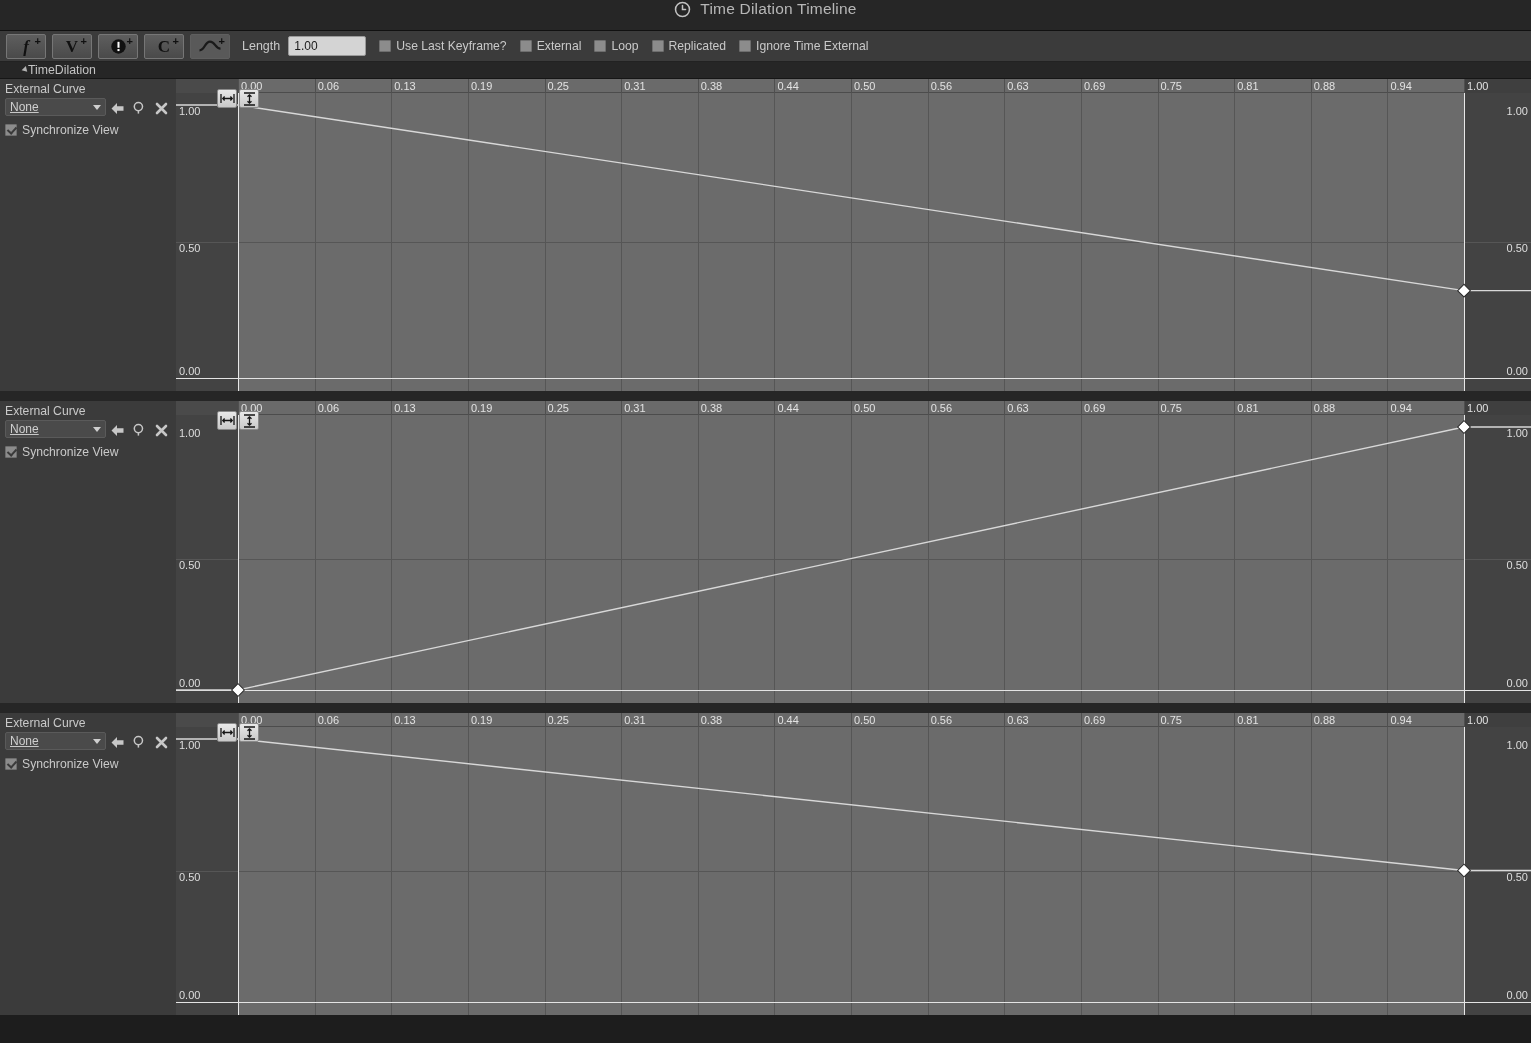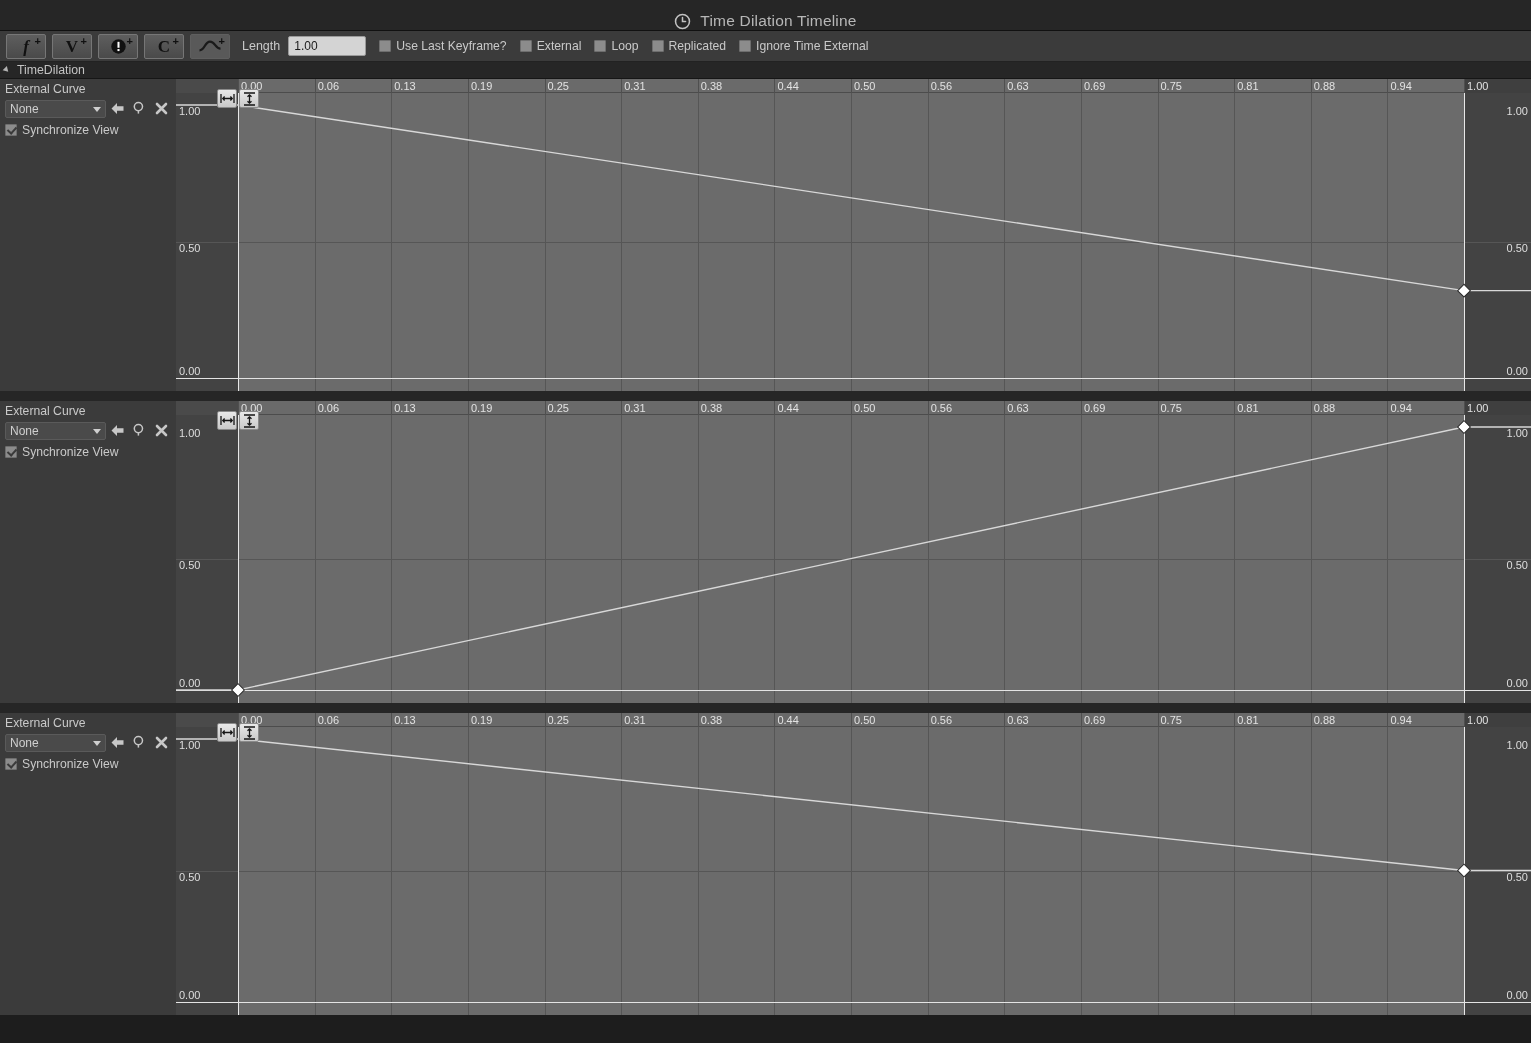--- a/index.html
+++ b/index.html
@@ -9,21 +9,21 @@
     font-family:"Liberation Sans", sans-serif;
     overflow:hidden;
     color:#c8c8c8;
   }
 
   
   .titlebar{
     height:31px; width:100%;
     background:#262626;
     border-bottom:1px solid #111;
-    display:flex; align-items:flex-end; justify-content:center;
+    display:flex; align-items:flex-start; justify-content:center;
     position:relative;
   }
   .titlebar .title-wrap{ display:flex; align-items:center; gap:9px; }
   .clock-icon{ width:17px; height:17px; display:block; }
   .title-text{ font-size:15.5px; color:#b7b7b7; letter-spacing:.2px; }
 
   
   .toolbar{
     height:31px; width:100%;
     background:#3b3b3b;
@@ -67,22 +67,22 @@
     width:12px; height:12px; background:#8c8c8c;
     border:1px solid #6e6e6e; border-radius:1px;
     display:inline-block;
   }
   .cb-txt{ font-size:12.2px; color:#c9c9c9; }
 
   
   .track{ width:100%; }
   .track-head{
     height:17px; background:#262626;
-    display:flex; align-items:center; gap:8px;
-    padding-left:4px;
+    display:flex; align-items:center; gap:0;
+    padding-left:23px;
     border-bottom:1px solid #161616;
   }
   .tri{
     width:0;height:0;
     border-left:5px solid #b2b2b2;
     border-top:3.5px solid transparent;
     border-bottom:3.5px solid transparent;
     transform:rotate(45deg);
     cursor:pointer;
   }
@@ -90,21 +90,21 @@
 
   .track-body{ display:flex; background:#3b3b3b; position:relative; }
 
   .track-left{
     width:176px; flex:0 0 176px;
     background:#3b3b3b;
     padding:3px 0 0 5px;
     position:relative;
   }
   .ext-label{ font-size:12.2px; color:#c9c9c9; margin-bottom:2px; }
-  .curve-row{ display:flex; align-items:flex-end; gap:0; }
+  .curve-row{ display:flex; align-items:flex-start; gap:0;text-decoration:underline; }
   .combo{
     width:101px; height:18px;
     background:#4a4a4a;
     border:1px solid #5a5a5a; border-radius:2px;
     display:flex; align-items:center; justify-content:space-between;
     padding:0 4px; cursor:pointer;
   }
   .combo-val{ font-size:12px; color:#cfcfcf; }
   .caret{
     width:0;height:0;

